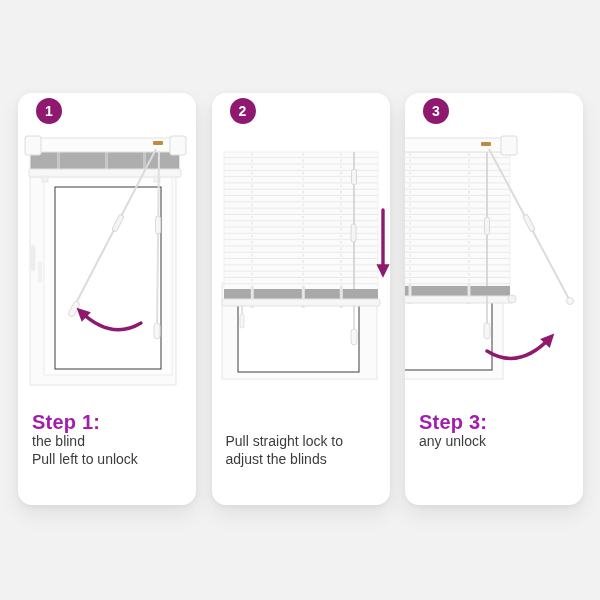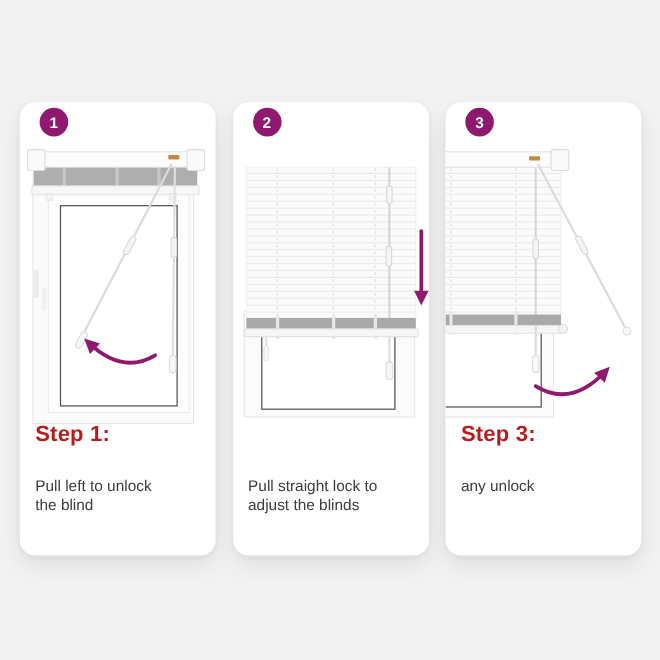--- a/index.html
+++ b/index.html
@@ -22,22 +22,22 @@
   }
   .badge{
     position:absolute;left:18px;top:5px;width:26px;height:26px;
     background:#8E196F;border-radius:50%;
     color:#FFFFFF;font-size:14px;font-weight:bold;
     display:flex;align-items:center;justify-content:center;
     line-height:1;
   }
   .illus{position:absolute;left:0;top:40px;width:178px;height:265px;}
   .step-title{
-    position:absolute;left:14px;top:291px;margin:0;
-    font-size:20px;font-weight:bold;color:#b91c1c;letter-spacing:0.2px;
+    position:absolute;left:14px;top:318px;margin:0;
+    font-size:20px;font-weight:bold;color:#a21caf;letter-spacing:0.2px;
   }
   .step-desc{
     position:absolute;left:14px;top:340px;margin:0;
     font-size:14px;line-height:17.5px;color:#3C3C3C;
   }
   .step-desc span{display:block;}
 </style>
 </head>
 <body>
 
@@ -87,22 +87,22 @@
         <g>
           <line x1="141" y1="18" x2="139" y2="198" stroke="#E0E0E0" stroke-width="2"></line>
           <rect x="-2.5" y="-9" width="5" height="18" rx="2.5" transform="translate(140,92)" fill="#F5F5F5" stroke="#DBDBDB"></rect>
           <rect x="-3" y="-8" width="6" height="16" rx="3" transform="translate(139,198)" fill="#F7F7F7" stroke="#DCDCDC"></rect>
         </g>
 
         <path d="M123,190 Q93,208 62,178" fill="none" stroke="#8E196F" stroke-width="3.4" stroke-linecap="round" marker-end="url(#ah1)"></path>
       </svg>
       <h2 class="step-title">Step 1:</h2>
       <p class="step-desc">
+        <span>the blind</span>
         <span>Pull left to unlock</span>
-        <span>the blind</span>
       </p>
     </div>
 
     <div class="card">
       <div class="badge">2</div>
       <svg class="illus" viewBox="0 0 178 265">
         <defs>
           <marker id="ah2" viewBox="0 0 10 10" refX="6.5" refY="5" markerWidth="4.3" markerHeight="4.3" orient="auto">
             <path d="M0.5,0.5 L9.8,5 L0.5,9.5 Z" fill="#8E196F"></path>
           </marker>

